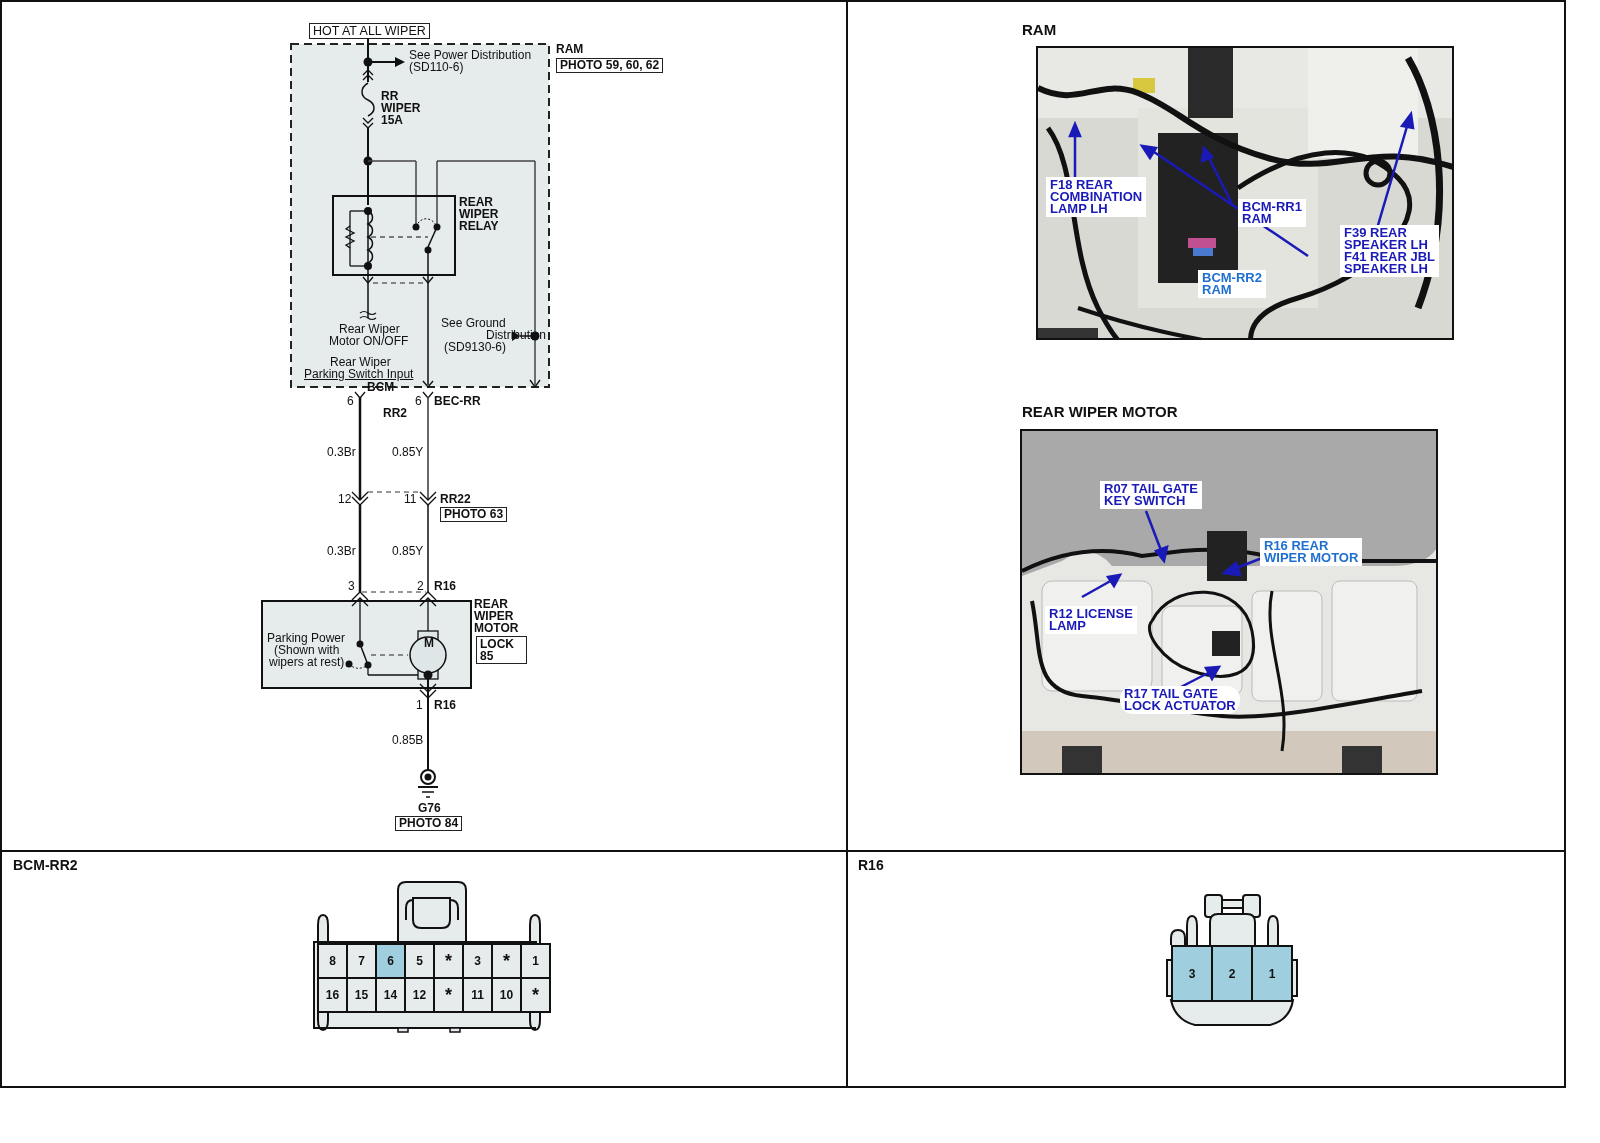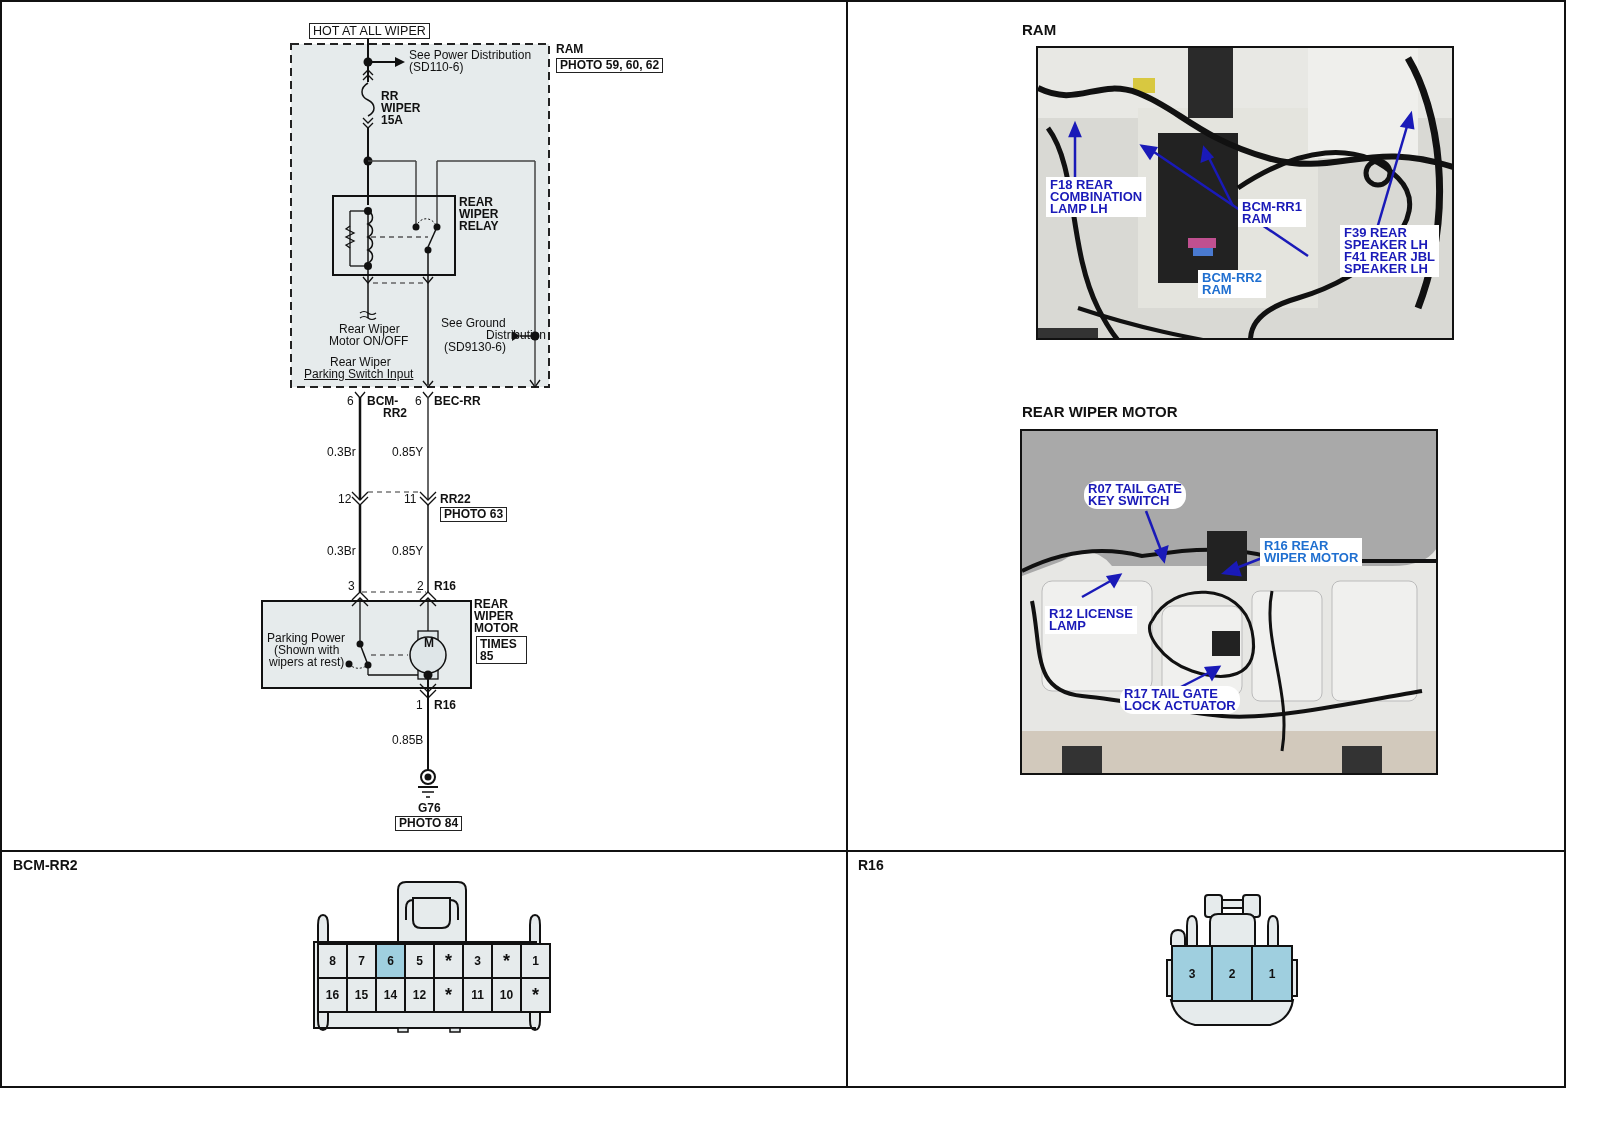--- a/index.html
+++ b/index.html
@@ -133,40 +133,40 @@
   <span class="t b" style="left:459px;top:220px;text-align:right;">RELAY</span>
   <span class="t" style="left:339px;top:323px;">Rear Wiper</span>
   <span class="t" style="left:329px;top:335px;">Motor ON/OFF</span>
   <span class="t" style="left:441px;top:317px;">See Ground</span>
   <span class="t" style="left:446px;top:329px;margin-left:40px;">Distribution</span>
   <span class="t" style="left:444px;top:341px;">(SD9130-6)</span>
   <span class="t" style="left:330px;top:356px;">Rear Wiper</span>
   <span class="t" style="left:304px;top:368px;text-decoration:underline;">Parking Switch Input</span>
 
   <span class="t" style="left:347px;top:395px;">6</span>
-  <span class="t b" style="left:367px;top:395px;">BCM-</span>
+  <span class="t b" style="left:367px;top:381px;">BCM-</span>
   <span class="t b" style="left:367px;top:407px;padding-left:16px;">RR2</span>
   <span class="t" style="left:415px;top:395px;">6</span>
   <span class="t b" style="left:434px;top:395px;">BEC-RR</span>
   <span class="t" style="left:327px;top:446px;">0.3Br</span>
   <span class="t" style="left:392px;top:446px;">0.85Y</span>
   <span class="t" style="left:338px;top:493px;">12</span>
   <span class="t" style="left:404px;top:493px;">11</span>
   <span class="t b" style="left:440px;top:493px;">RR22</span>
   <span class="t b box" style="left:440px;top:507px;line-height:13px;">PHOTO 63</span>
   <span class="t" style="left:327px;top:545px;">0.3Br</span>
   <span class="t" style="left:392px;top:545px;">0.85Y</span>
   <span class="t" style="left:348px;top:580px;">3</span>
   <span class="t" style="left:417px;top:580px;">2</span>
   <span class="t b" style="left:434px;top:580px;">R16</span>
   <span class="t b" style="left:474px;top:598px;">REAR</span>
   <span class="t b" style="left:474px;top:610px;">WIPER</span>
   <span class="t b" style="left:474px;top:622px;">MOTOR</span>
   <div class="t b" style="left:476px;top:636px;border:1px solid #222;padding:1px 3px;width:43px;line-height:12px;background:#fff;">
-    <div>TIMES</div>
+    <div>LOCK</div>
     <div>85</div>
   </div>
   <span class="t b" style="left:424px;top:637px;">M</span>
   <span class="t" style="left:267px;top:632px;">Parking Power</span>
   <span class="t" style="left:274px;top:644px;">(Shown with</span>
   <span class="t" style="left:269px;top:656px;">wipers at rest)</span>
   <span class="t" style="left:416px;top:699px;">1</span>
   <span class="t b" style="left:434px;top:699px;">R16</span>
   <span class="t" style="left:392px;top:734px;">0.85B</span>
   <span class="t b" style="left:418px;top:802px;">G76</span>
@@ -238,21 +238,21 @@
       <line x1="124" y1="80" x2="140" y2="122"></line>
         <polygon points="134,120 142,130 145,116"></polygon>
       <line x1="240" y1="127" x2="212" y2="138"></line>
         <polygon points="214,132 202,142 218,144"></polygon>
       <line x1="60" y1="166" x2="92" y2="148"></line>
         <polygon points="86,146 98,144 92,155"></polygon>
       <line x1="155" y1="258" x2="190" y2="240"></line>
         <polygon points="184,237 197,236 190,248"></polygon>
     </g>
   </svg>
-  <div class="callout" style="left:62px;top:50px;border-radius:13px;">R07 TAIL GATE
+  <div class="callout" style="left:78px;top:50px;">R07 TAIL GATE
 KEY SWITCH</div>
   <div class="callout lb" style="left:238px;top:107px;">R16 REAR
 WIPER MOTOR</div>
   <div class="callout" style="left:23px;top:175px;">R12 LICENSE
 LAMP</div>
   <div class="callout" style="left:98px;top:255px;border-radius:13px;">R17 TAIL GATE
 LOCK ACTUATOR</div>
 </div>
 
 <div class="sec-title" style="left:13px;top:857px;font-size:14px;">BCM-RR2</div>

